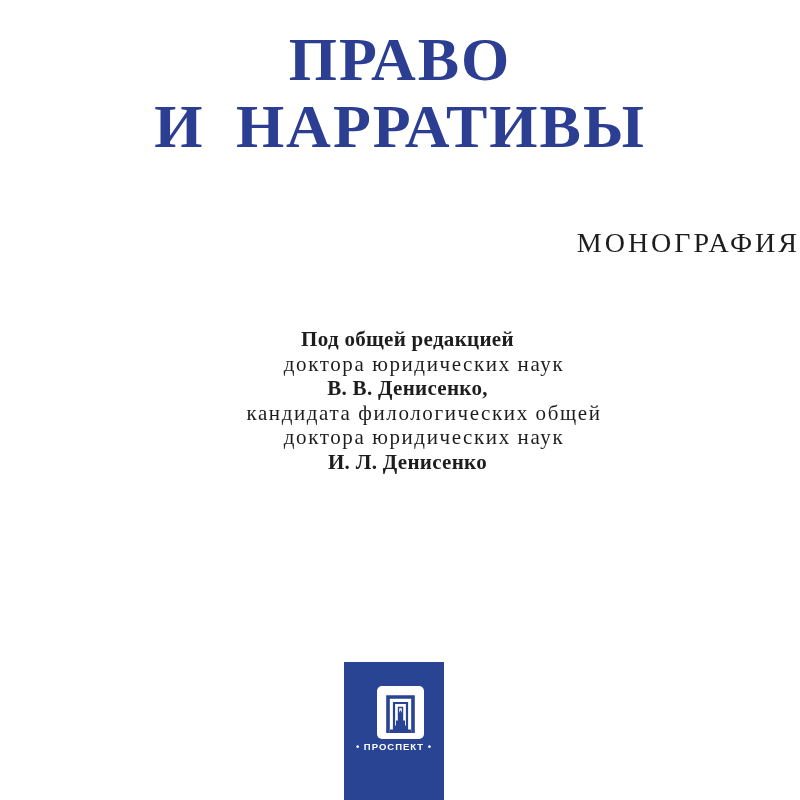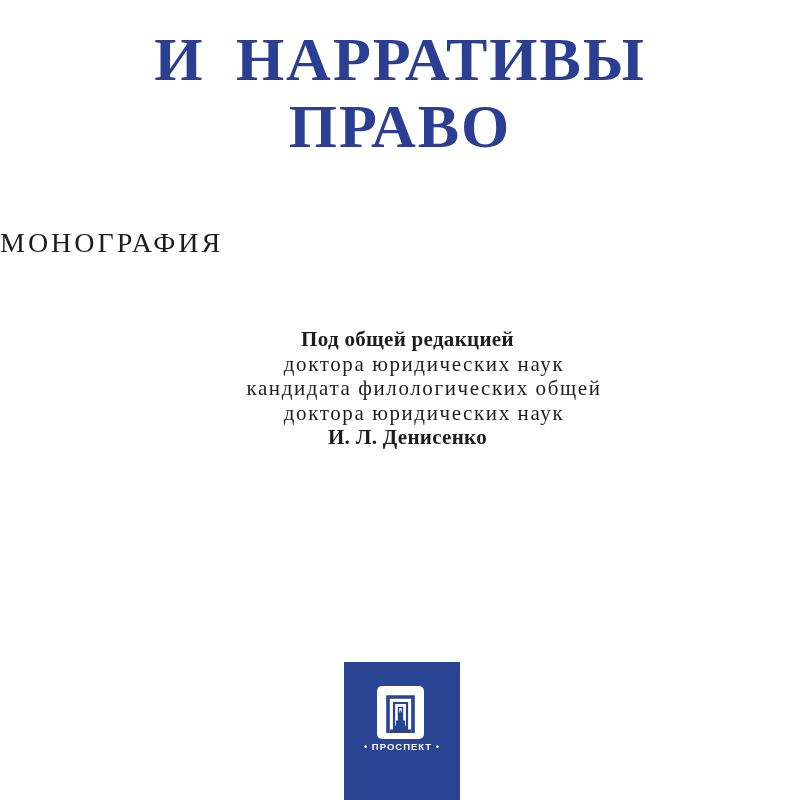--- a/index.html
+++ b/index.html
@@ -23,21 +23,21 @@
     font-size: 62px;
     line-height: 67px;
     letter-spacing: 2px;
     word-spacing: 14px;
   }
   .subtitle {
     position: absolute;
     top: 227px;
     left: 0;
     width: 100%;
-    text-align: left;
+    text-align: right;
     color: #1d1d1d;
     font-size: 28px;
     letter-spacing: 3px;
     font-weight: normal;
   }
   .editors-block {
     position: absolute;
     top: 327px;
     left: 0;
     width: 100%;
@@ -53,21 +53,21 @@
   }
   .editors-block .degree-line {
     font-weight: normal;
     letter-spacing: 1.6px;
     margin-left: 48px;
   }
   .publisher-logo {
     position: absolute;
     left: 344px;
     top: 662px;
-    width: 116px;
+    width: 100px;
     height: 138px;
     background: #2a4494;
   }
   .logo-square {
     position: absolute;
     left: 33px;
     top: 24px;
     width: 47px;
     height: 53px;
     background: #ffffff;
@@ -87,29 +87,30 @@
     letter-spacing: 1px;
     white-space: nowrap;
   }
 </style>
 </head>
 <body>
 
 <div class="cover">
 
   <div class="title-block">
+    <div>ПРАВО</div>
     <div>И НАРРАТИВЫ</div>
-    <div>ПРАВО</div>
   </div>
 
   <div class="subtitle">МОНОГРАФИЯ</div>
 
   <div class="editors-block">
     <div class="bold-line">Под общей редакцией</div>
     <div class="degree-line">доктора юридических наук</div>
+    <div class="bold-line">В. В. Денисенко,</div>
     <div class="degree-line">кандидата филологических общей</div>
     <div class="degree-line">доктора юридических наук</div>
     <div class="bold-line">И. Л. Денисенко</div>
   </div>
 
   <div class="publisher-logo">
     <div class="logo-square">
       <svg viewBox="0 0 47 53" xmlns="http://www.w3.org/2000/svg" aria-hidden="true">
         <path d="M11 47 V11 H36 V47" fill="none" stroke="#2a4494" stroke-width="3.6"></path>
         <path d="M17 47 V17 H30 V47" fill="none" stroke="#2a4494" stroke-width="2.2"></path>

